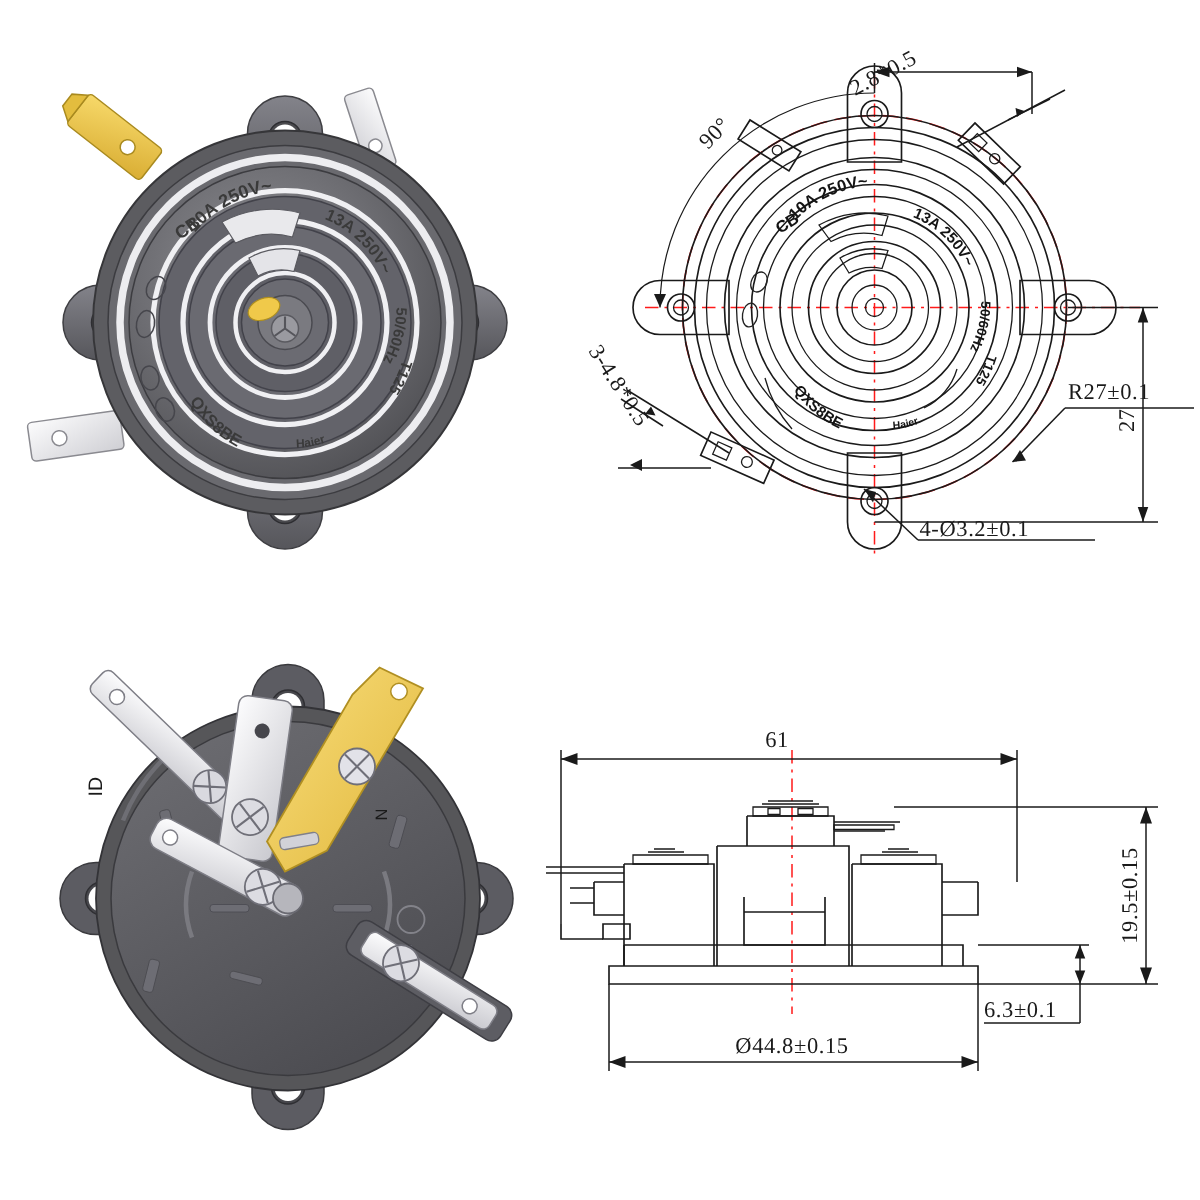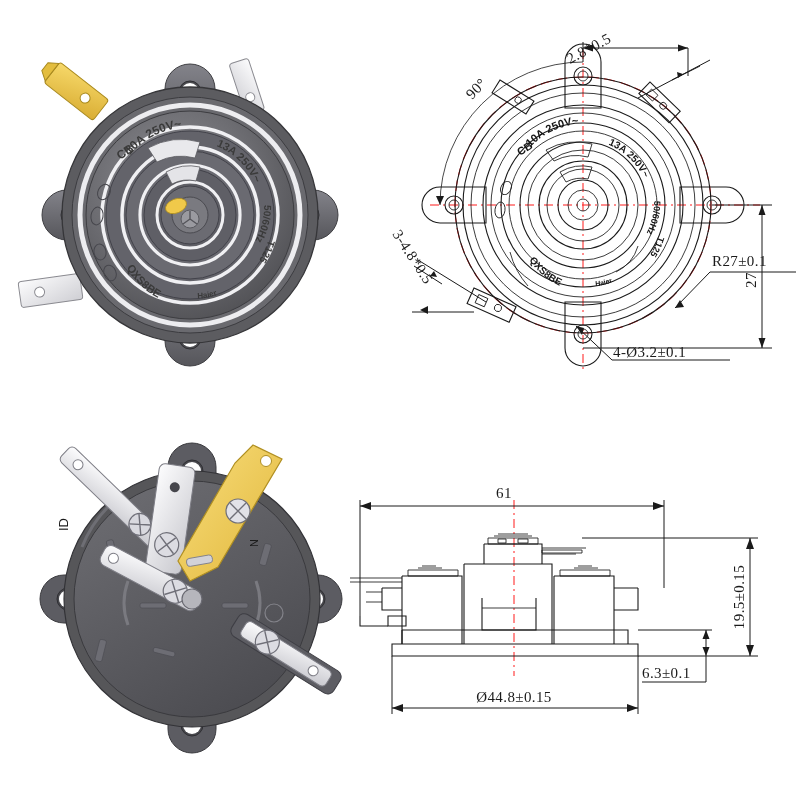--- a/index.html
+++ b/index.html
@@ -373,21 +373,21 @@
           <rect x="0" y="0" width="120" height="26" rx="7" fill="#5d5d63" stroke="#3e3e44" stroke-width="1"></rect>
           <rect x="10" y="4" width="100" height="18" rx="5" fill="url(#silvG2)" stroke="#7e7e86" stroke-width="1"></rect>
           <circle cx="38" cy="13" r="12" fill="#dcdce2" stroke="#6f6f78" stroke-width="1.2"></circle>
           <path d="M30 5 L46 21 M46 5 L30 21" stroke="#6f6f78" stroke-width="1.4"></path>
           <circle cx="92" cy="13" r="5" fill="#fff" stroke="#7e7e86" stroke-width="1"></circle>
         </g>
       </g>
     </svg>
   </div>
 
-  <div class="panel" style="left:346px;top:470px;width:440px;height:260px;text-decoration:underline;">
+  <div class="panel" style="left:360px;top:470px;width:440px;height:260px;text-decoration:underline;">
     <svg width="440" height="260" viewBox="0 0 440 260">
 
       <line class="centerdash" x1="168" y1="30" x2="168" y2="206"></line>
 
       <g>
 
         <path class="outline" d="M42 146 L42 156 L60 156 L60 146 Z"></path>
         <path class="outline" d="M14 146 L14 156 L42 156"></path>
         <path class="outline" d="M46 174 L292 174 L292 186 L46 186 Z"></path>
         <path class="outline" d="M56 160 L282 160 L282 174 M56 160 L56 174"></path>

